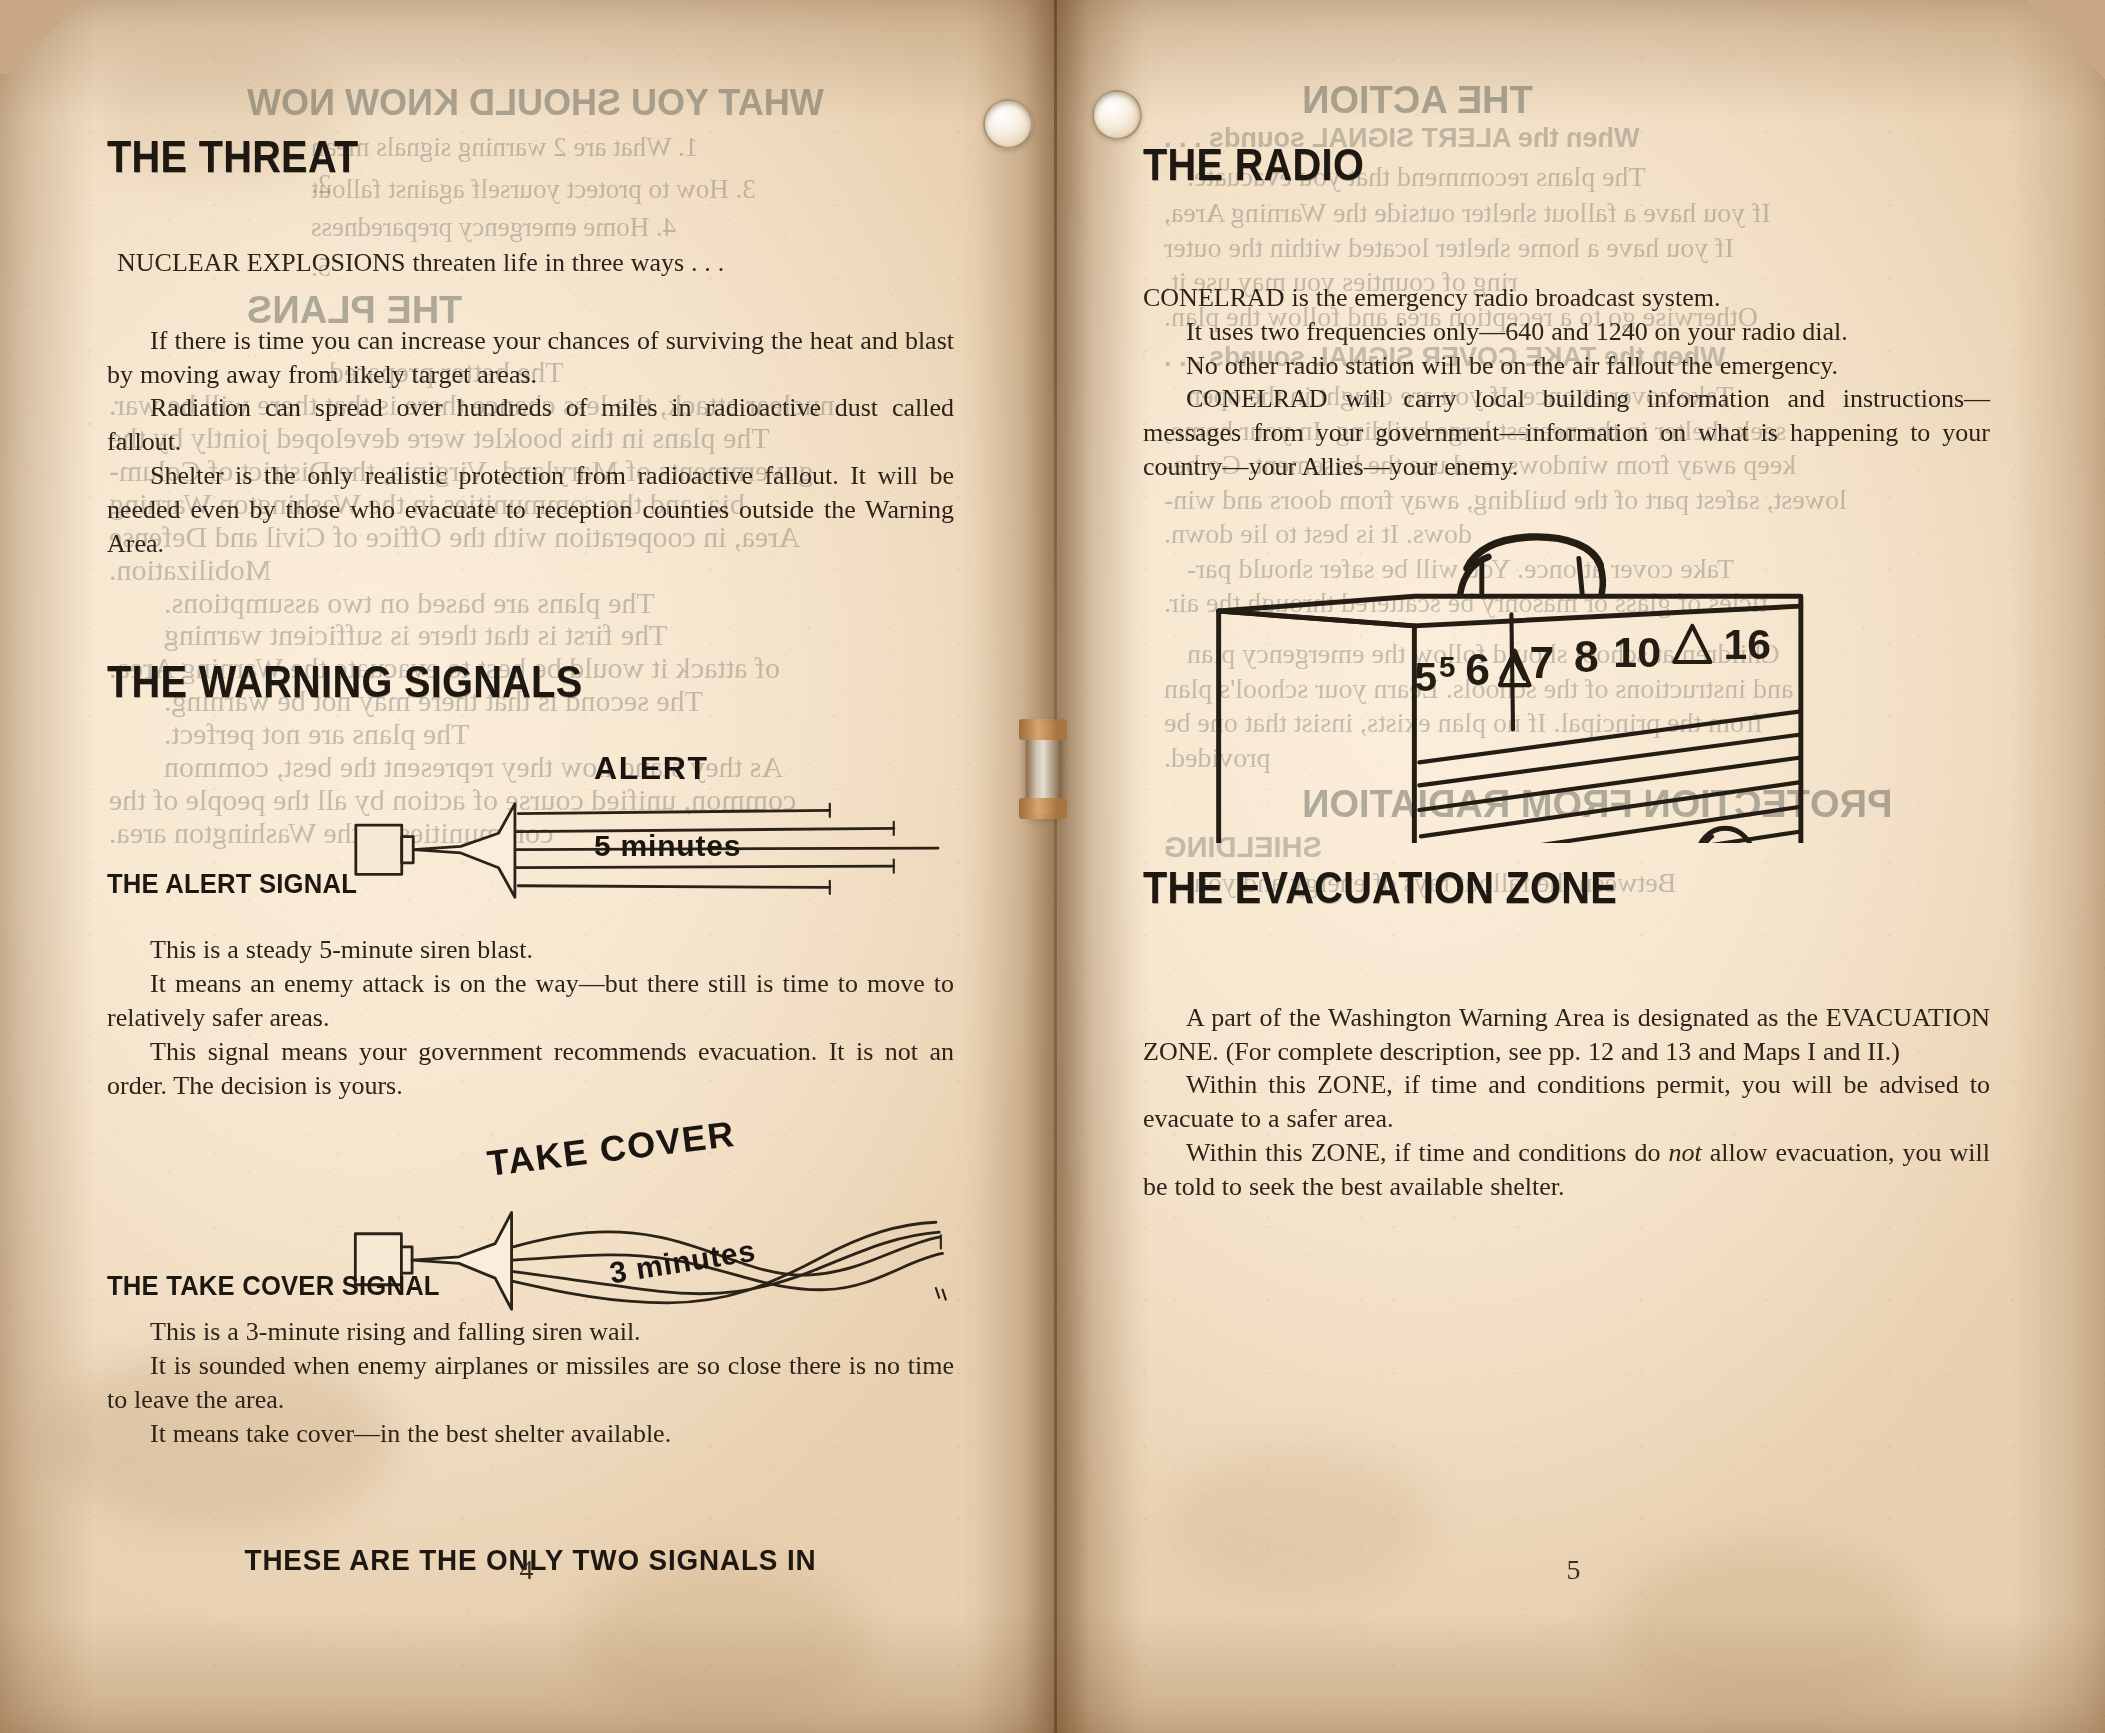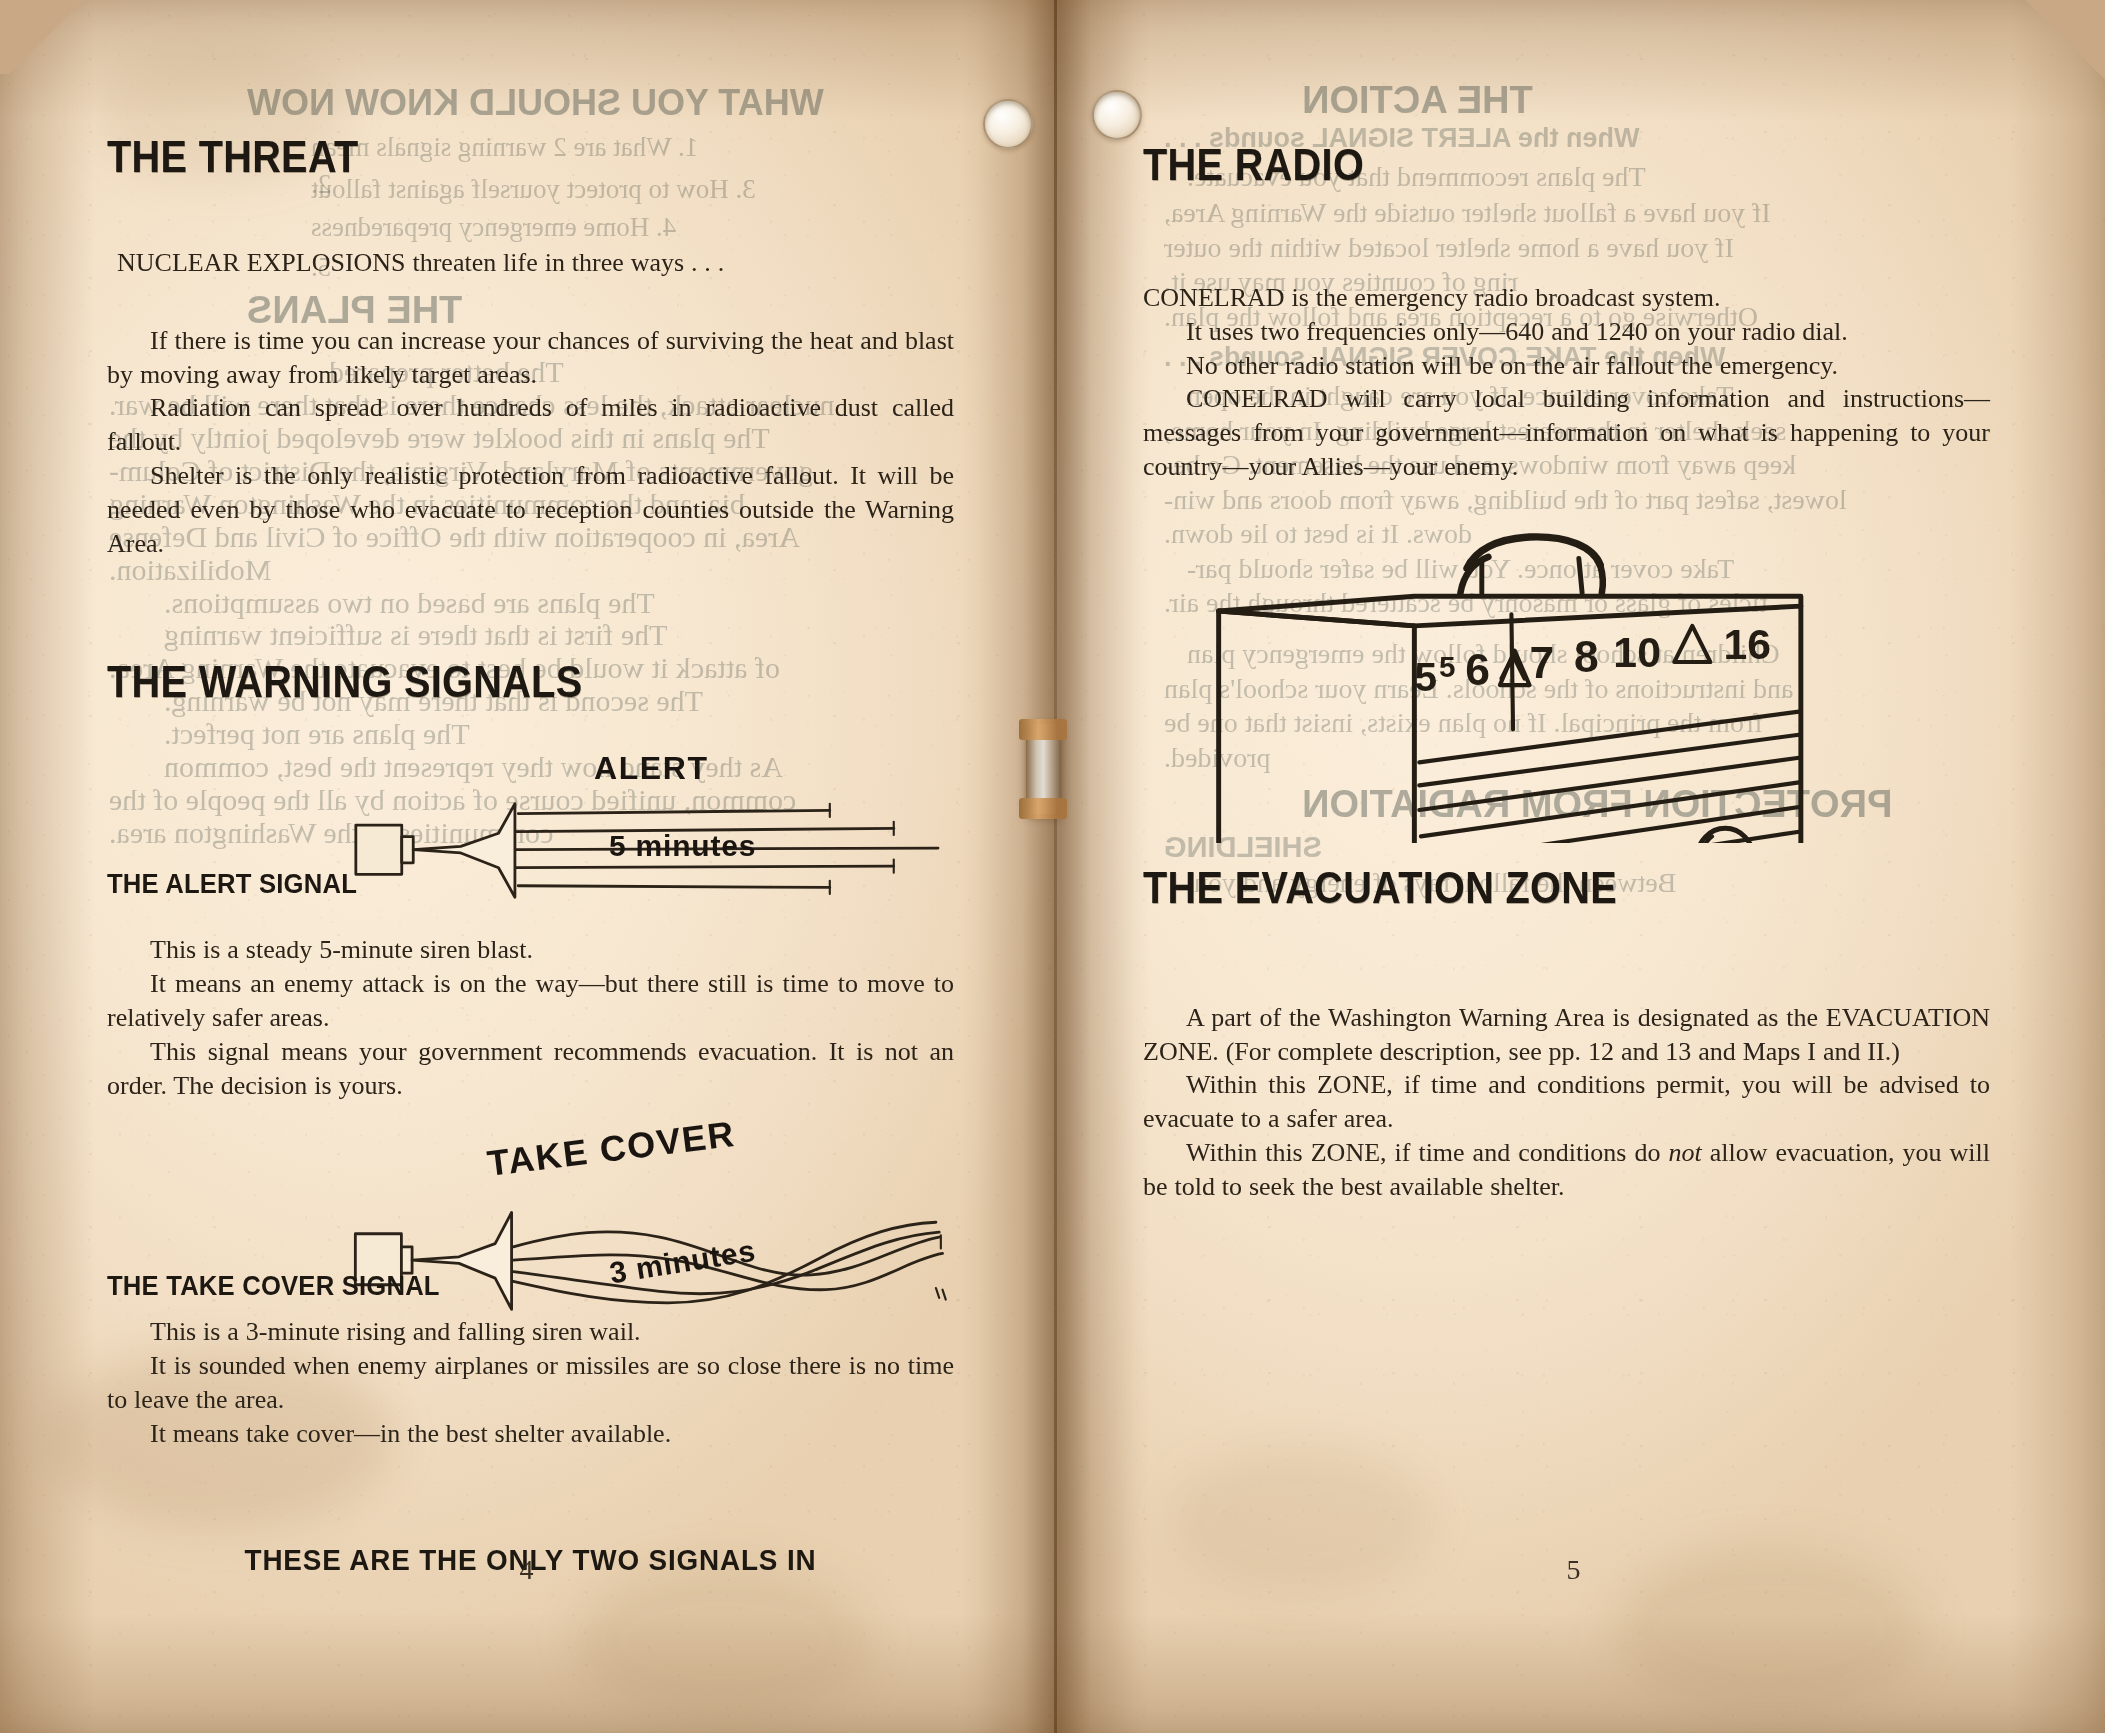--- a/index.html
+++ b/index.html
@@ -245,21 +245,21 @@
             <path d="M498 96 L958 94"></path>
             <path d="M500 118 L880 120"></path>
 
             <path d="M880 18 L880 34" stroke-width="2.6"></path>
             <path d="M958 40 L958 56" stroke-width="2.6"></path>
             <path d="M958 86 L958 102" stroke-width="2.6"></path>
             <path d="M880 112 L880 128" stroke-width="2.6"></path>
           </g>
         </svg>
 
-        <div class="handtext" style="position:absolute;left:497px;top:79px;font-size:30px;
+        <div class="handtext" style="position:absolute;left:482px;top:79px;font-size:30px;
              background:rgba(249,238,220,.0);padding:0 5px;letter-spacing:0.8px;">5 minutes</div>
       </div>
 
       <div class="siglabel" style="margin-top:-36px;">THE ALERT SIGNAL</div>
 
       <p class="body" style="margin-top:33px;">This is a steady 5-minute siren blast.</p>
       <p class="body">It means an enemy attack is on the way—but there still is time to move to relatively safer areas.</p>
       <p class="body">This signal means your government recommends evacuation.  It is not an order.   The decision is yours.</p>
 
       <div style="position:relative;height:161px;margin-top:46px;">

